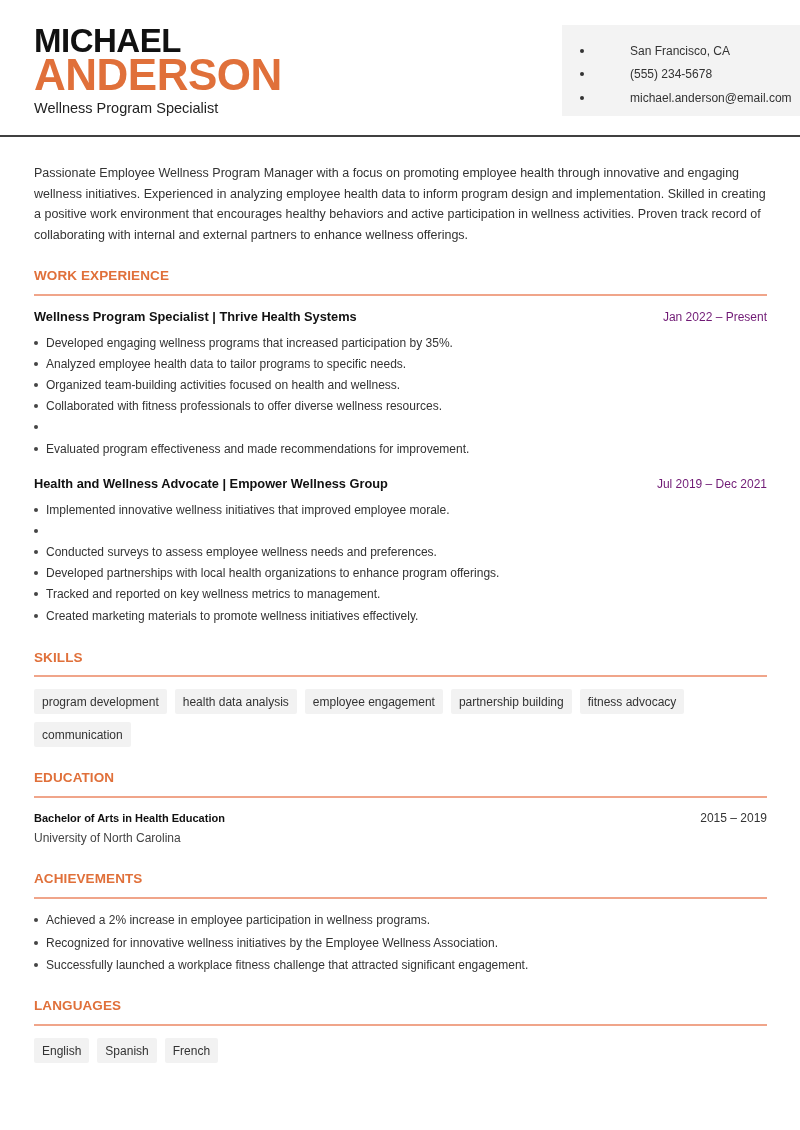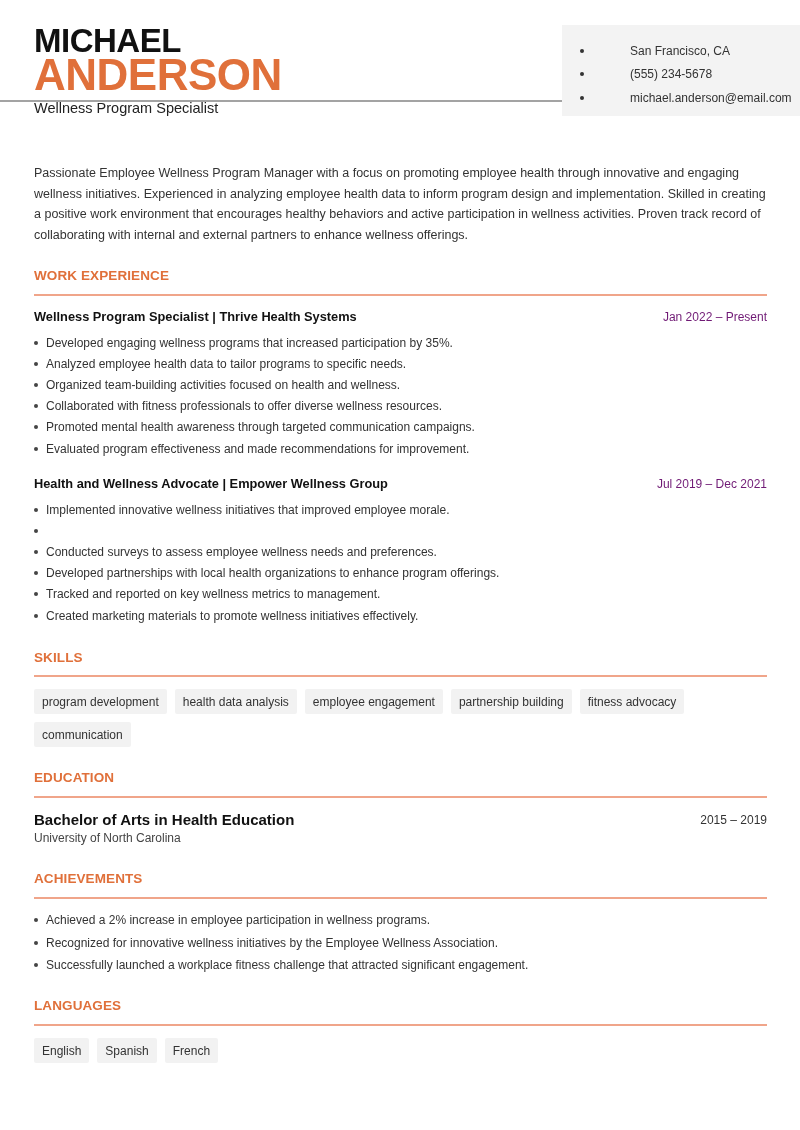--- a/index.html
+++ b/index.html
@@ -1,19 +1,19 @@
 <!DOCTYPE html>
 <html><head>
   <meta charset="utf-8">
   <style>
     * { margin: 0; padding: 0; box-sizing: border-box; }
     html, body { width: 800px; height: 1130px; background: #ffffff; }
     body { font-family: "Liberation Sans", "DejaVu Sans", sans-serif; color: #222; position: relative; overflow: hidden; }
 
-    .header { position: relative; height: 102px; border-bottom: 2px solid #a3a3a3; padding-left: 28px; }
+    .header { position: relative; height: 137px; border-bottom: 2px solid #404040; padding-left: 28px; }
     .name-first { position: absolute; left: 34px; top: 22px; font-size: 33px; font-weight: 700; color: #111; letter-spacing: -0.5px; line-height: 38px; }
     .name-last { position: absolute; left: 34px; top: 56px; font-size: 44px; font-weight: 700; color: #e0703a; letter-spacing: -0.5px; line-height: 38px; }
     .job-title { position: absolute; left: 34px; top: 100px; font-size: 14.5px; color: #222; }
 
     .contact-box { position: absolute; left: 562px; top: 25px; width: 238px; height: 91px; background: #f3f3f3; padding: 14px 0 0 18px; }
     .contact-item { font-size: 12px; color: #333; height: 23.5px; display: flex; align-items: center; gap: 40px; }
     .contact-item .dot { display: inline-block; width: 4px; height: 4px; border-radius: 50%; background: #333; margin-right: 6px; flex-shrink: 0; }
 
     .summary { position: absolute; left: 34px; top: 163px; width: 733px; font-size: 12.5px; line-height: 20.7px; color: #333; }
 
@@ -25,21 +25,21 @@
     .job-date { font-size: 12px; color: #701a75; }
 
     .bullets { position: absolute; left: 34px; width: 733px; list-style: none; }
     .bullets li { font-size: 12px; color: #333; height: 21.2px; display: flex; align-items: center; }
     .bullets li .dot { display: inline-block; width: 4px; height: 4px; border-radius: 50%; background: #444; margin: 0 8px 0 0; flex-shrink: 0; }
 
     .tags { position: absolute; left: 34px; width: 740px; display: flex; flex-wrap: wrap; gap: 8px 8px; }
     .tag { background: #f2f2f2; font-size: 12px; color: #333; padding: 0 8px; height: 25px; display: flex; align-items: center; border-radius: 2px; }
 
     .edu-head { position: absolute; left: 34px; width: 733px; display: flex; justify-content: space-between; align-items: center; }
-    .edu-degree { font-size: 15px; font-weight: 700; color: #111; }
+    .edu-degree { font-size: 11px; font-weight: 700; color: #111; }
     .edu-date { font-size: 12px; color: #333; }
     .edu-school { position: absolute; left: 34px; font-size: 12px; color: #444; }
   </style>
 </head>
 <body>
 
 <div class="header">
   <div class="name-first">MICHAEL</div>
   <div class="name-last">ANDERSON</div>
   <div class="job-title">Wellness Program Specialist</div>
@@ -81,21 +81,20 @@
   <li>
       <span class="dot"></span>
       <span>Organized team-building activities focused on health and wellness.</span>
     </li>
   <li>
       <span class="dot"></span>
       <span>Collaborated with fitness professionals to offer diverse wellness resources.</span>
     </li>
   <li>
       <span class="dot"></span>
-      <span>Promoted mental health awareness through targeted communication campaigns.</span>
     </li>
   <li>
       <span class="dot"></span>
       <span>Evaluated program effectiveness and made recommendations for improvement.</span>
     </li>
 </ul>
 
 <div class="job-head" style="top:476px;">
   <span class="job-role">Health and Wellness Advocate | Empower Wellness Group</span>
   <span class="job-date">Jul 2019 – Dec 2021</span>

